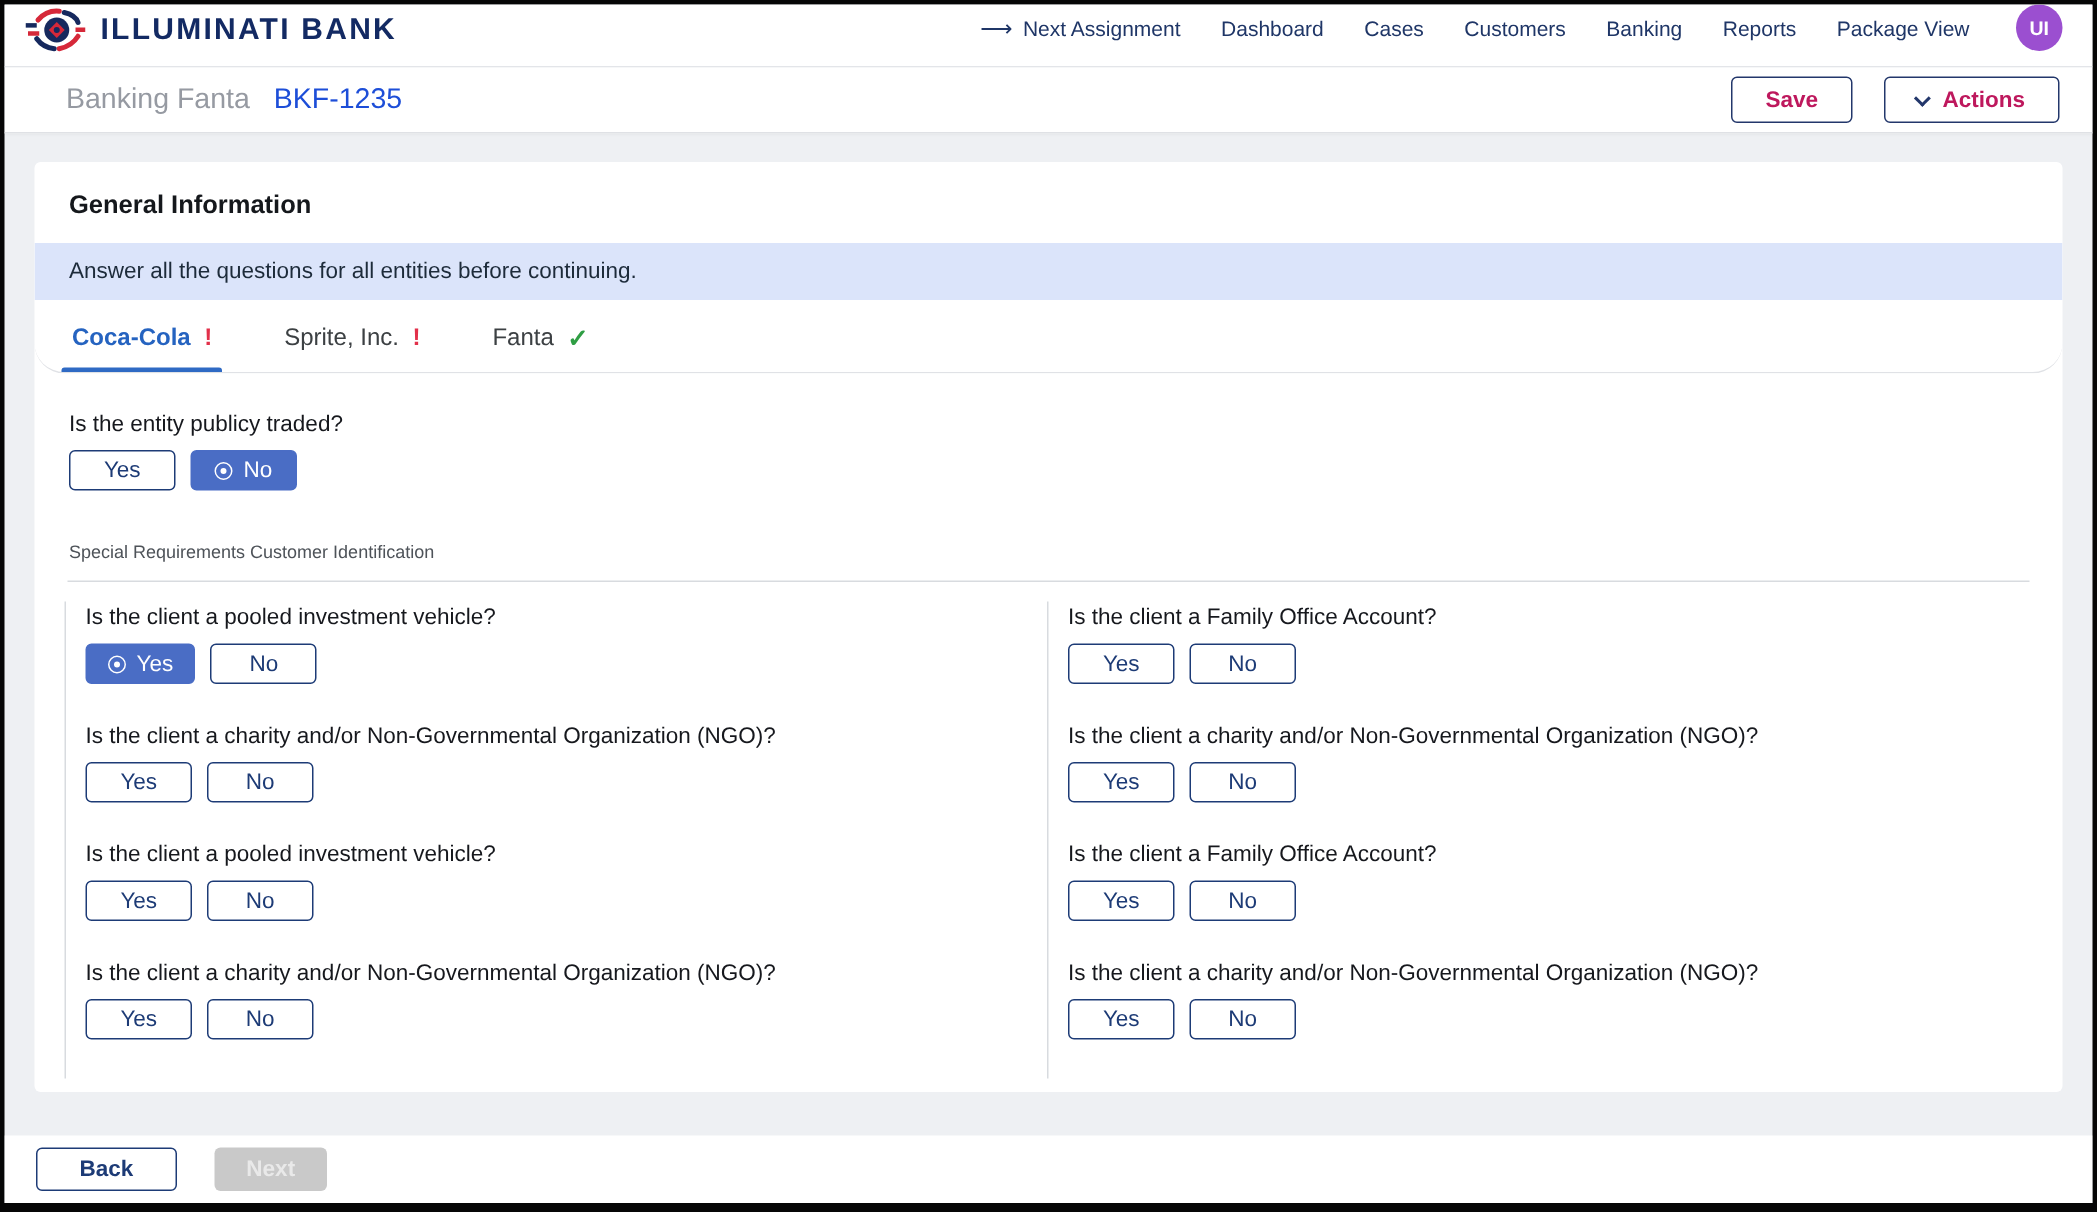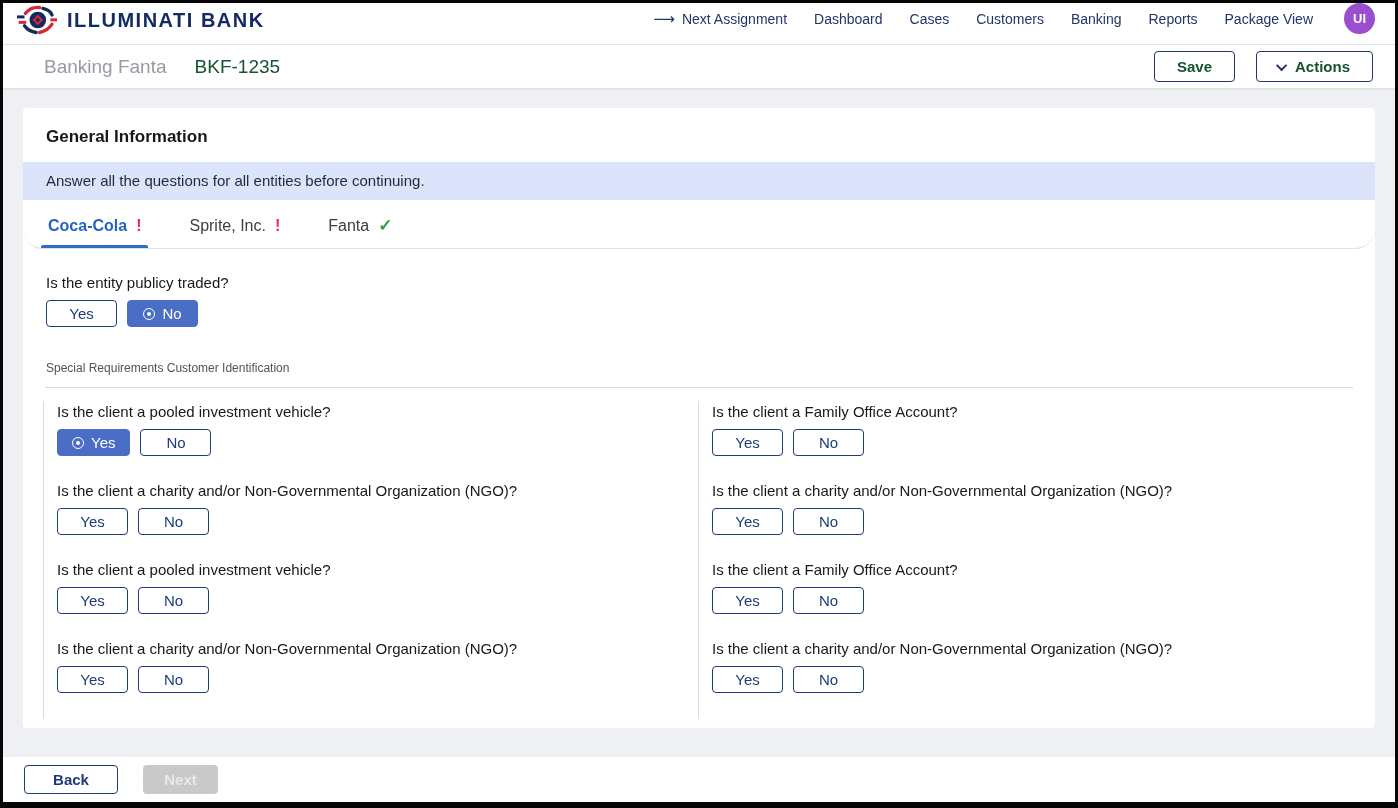--- a/index.html
+++ b/index.html
@@ -27,25 +27,25 @@
     color:#fff; font-size:13px; font-weight:700;
     display:flex; align-items:center; justify-content:center; margin-left:4px; cursor:pointer;
   }
   
   .subheader {
     height:44px; background:#fff; border-bottom:1px solid #dfe1e5;
     box-shadow:0 1px 2px rgba(0,0,0,.04);
     display:flex; align-items:center; padding:0 22px 0 41px; flex:0 0 auto;
   }
   .form-type { font-size:19px; color:#969aa2; margin-right:16px; }
-  .form-id { font-size:19px; color:#14532d;margin-left:12px; }
+  .form-id { font-size:19px; color:#1d4ed8; }
   .hdr-actions { margin-left:auto; display:flex; gap:21px; }
   .btn-outline {
     background:#fff; border:1.5px solid #23376b; border-radius:4px;
-    color:#14532d; font-size:15px; font-weight:700;
+    color:#be185d; font-size:15px; font-weight:700;
     padding:6px 22px; cursor:pointer; display:inline-flex; align-items:center; gap:8px;
     font-family:"Liberation Sans", sans-serif;
   }
   .chev { width:8px; height:8px; border-left:2px solid #23376b; border-bottom:2px solid #23376b; transform:rotate(-45deg) translateY(-2px); display:inline-block; }
   
   .page { flex:1 1 auto; padding:19px 20px 0 20px; overflow:hidden; }
   .card { background:#fff; border-radius:4px; height:620px; overflow:hidden; }
   .card-title { font-size:17px; font-weight:700; color:#15181c; padding:19px 24px 15px 23px; }
   .banner { background:#dbe4fa; color:#1d2b3a; font-size:15px; padding:10px 24px 11px 23px; }
   

